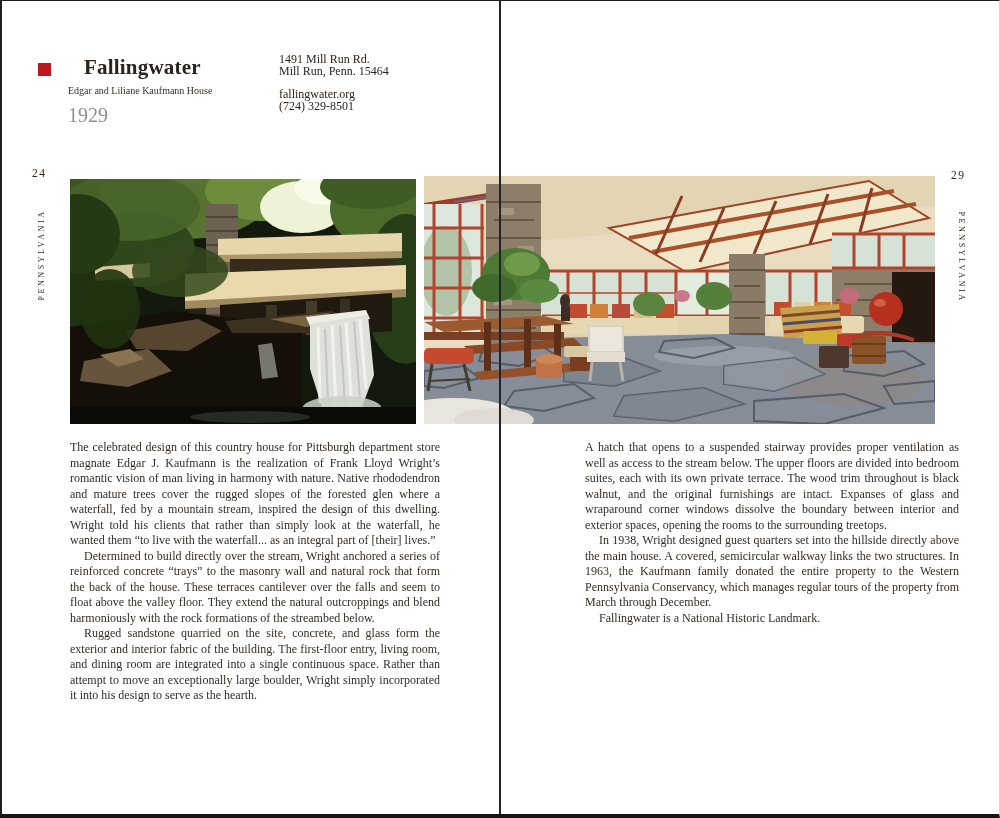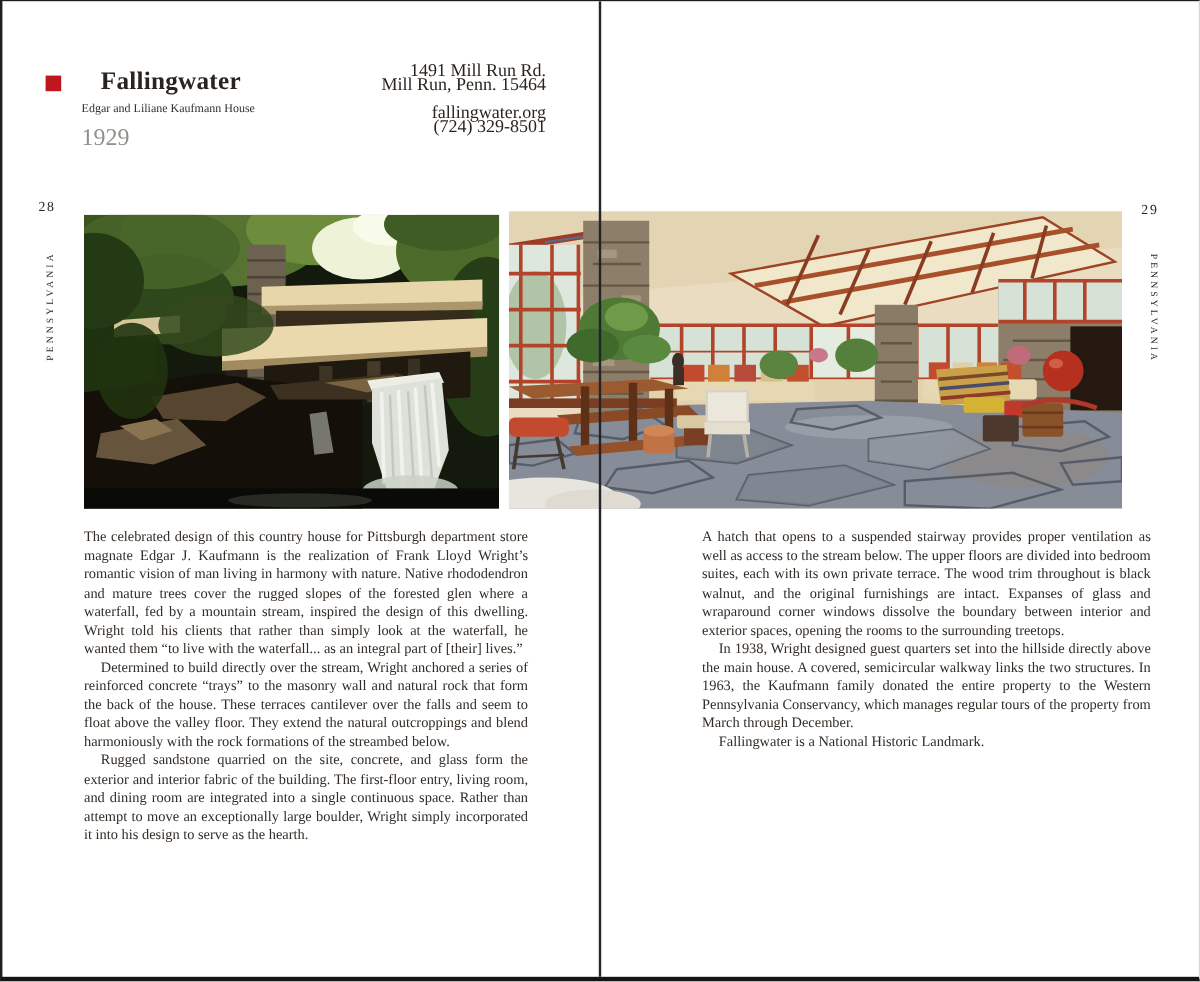--- a/index.html
+++ b/index.html
@@ -10,21 +10,21 @@
     border-bottom:4px solid #141414; border-right:1px solid #d6d6d6;
     font-family:"Liberation Serif", serif; color:#332c26;
   }
   .gutter-line { position:absolute; left:497px; top:0; width:2px; height:818px; background:#23232a; z-index:40; }
 
   
   .red-square { position:absolute; left:36px; top:62px; width:13px; height:13px; background:#c0161d; }
   .title { position:absolute; left:66px; top:54px; font-size:21px; font-weight:600; letter-spacing:0.2px; color:#2b241e;margin-left:16px; }
   .subtitle { position:absolute; left:66px; top:84px; font-size:10px; color:#37302a; }
   .year { position:absolute; left:66px; top:103px; font-size:20px; color:#918f8a; }
-  .address { position:absolute; left:293px; width:160px; top:52px; text-align:right; font-size:15px; line-height:12px; color:#2b241e; }
+  .address { position:absolute; left:277px; width:160px; top:52px; font-size:12px; line-height:12px; color:#2b241e; }
   .address .blockgap { height:11px; }
 
   
   .folio { position:absolute; font-size:11.5px; letter-spacing:1.5px; color:#2e2822; }
   .folio-left { left:30px; top:166px; }
   .folio-right { left:949px; top:168px; }
   .margin-label { position:absolute; width:110px; height:12px; font-size:8px; letter-spacing:2.6px; color:#2e2822; text-align:center; white-space:nowrap; }
   .margin-label.left  { left:-14px; top:248px; transform:rotate(-90deg); }
   .margin-label.right { left:903px; top:250px; transform:rotate(90deg); }
 
@@ -52,21 +52,21 @@
   <div class="year">1929</div>
 
   <div class="address">
     <div>1491 Mill Run Rd.</div>
     <div>Mill Run, Penn. 15464</div>
     <div class="blockgap"></div>
     <div>fallingwater.org</div>
     <div>(724) 329-8501</div>
   </div>
 
-  <div class="folio folio-left">28</div>
+  <div class="folio folio-left">24</div>
   <div class="margin-label left">PENNSYLVANIA</div>
 
   <div class="photo photo-exterior" role="img" aria-label="Exterior view of Fallingwater, cream cantilevered terraces above the waterfall in a green forested glen">
     <svg viewBox="0 0 346 245" preserveAspectRatio="none">
       <rect width="346" height="245" fill="#131a0d"></rect>
 
       <ellipse cx="35" cy="35" rx="75" ry="55" fill="#3c5520"></ellipse>
       <ellipse cx="115" cy="18" rx="85" ry="42" fill="#567331"></ellipse>
       <ellipse cx="195" cy="12" rx="60" ry="30" fill="#6d8c3c"></ellipse>
       <ellipse cx="232" cy="28" rx="42" ry="26" fill="#eef3d8"></ellipse>

